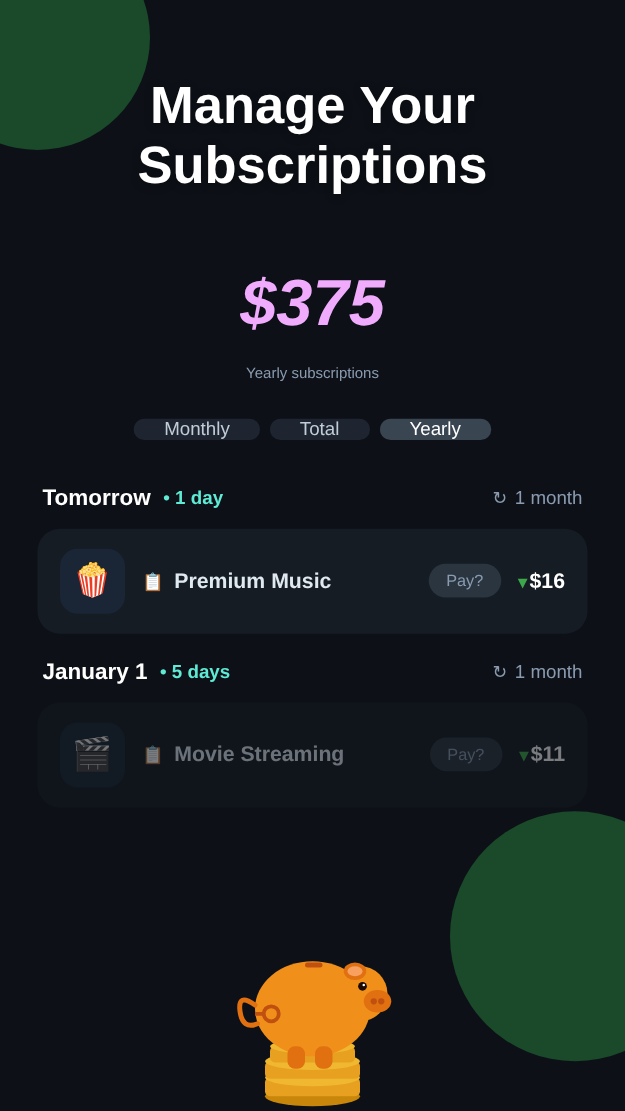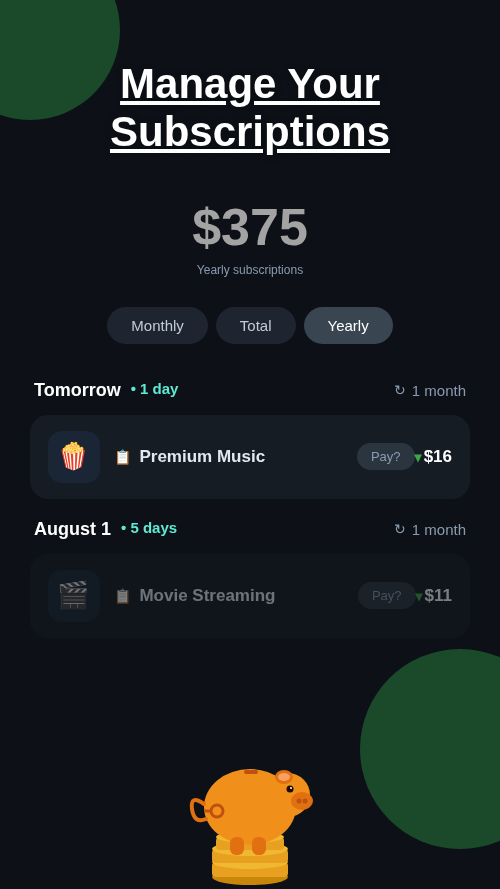--- a/index.html
+++ b/index.html
@@ -44,47 +44,47 @@
       align-items: center;
       padding: 60px 30px 0;
     }
 
     .page-title {
       font-size: 42px;
       font-weight: 800;
       color: #ffffff;
       text-align: center;
       line-height: 1.15;
-      margin-bottom: 40px;
+      margin-bottom: 56px;
       text-shadow: 0 2px 8px rgba(0,0,0,0.3);
-      text-decoration: underline;
     }
 
     .total-amount {
       font-size: 52px;
       font-weight: 800;
-      color: #a3a3a3;
-      margin-bottom: 6px;
+      color: #f0abfc;
+      margin-bottom: 18px;
+      font-style: italic;
     }
 
     .total-label {
       font-size: 12px;
       color: #8a9bb0;
       margin-bottom: 30px;
     }
 
     
     .tab-switcher {
       display: flex;
       gap: 8px;
       margin-bottom: 36px;
     }
 
     .tab-btn {
-      padding: 10px 24px;
+      padding: 0 24px;
       border-radius: 30px;
       border: none;
       font-size: 15px;
       font-weight: 500;
       cursor: pointer;
       color: #c0cdd8;
       background: #1e2530;
     }
 
     .tab-btn.active {
@@ -104,21 +104,21 @@
     .date-header {
       display: flex;
       align-items: center;
       justify-content: space-between;
       margin-bottom: 14px;
       padding: 0 4px;
     }
 
     .date-left {
       display: flex;
-      align-items: flex-start;
+      align-items: center;
       gap: 10px;
     }
 
     .date-name {
       font-size: 18px;
       font-weight: 700;
       color: #ffffff;
     }
 
     .date-days {
@@ -183,21 +183,21 @@
 
     .sub-name {
       font-size: 17px;
       font-weight: 600;
       color: #e0e8f0;
     }
 
     .sub-right {
       display: flex;
       align-items: center;
-      gap: 0;
+      gap: 14px;
       margin-left: auto;
     }
 
     .pay-badge {
       background: #2a3540;
       color: #8a9bb0;
       font-size: 13px;
       padding: 6px 14px;
       border-radius: 20px;
       font-weight: 500;
@@ -292,21 +292,21 @@
             <span class="price-arrow">▾</span>
             <span>$16</span>
           </span>
         </div>
       </div>
     </div>
 
     <div class="date-section">
       <div class="date-header">
         <div class="date-left">
-          <span class="date-name">August 1</span>
+          <span class="date-name">January 1</span>
           <span class="date-days">• 5 days</span>
         </div>
         <div class="date-right">
           <span class="recycle-icon">↻</span>
           <span>1 month</span>
         </div>
       </div>
 
       <div class="sub-card dimmed">
         <div class="sub-icon sub-icon-movie">

